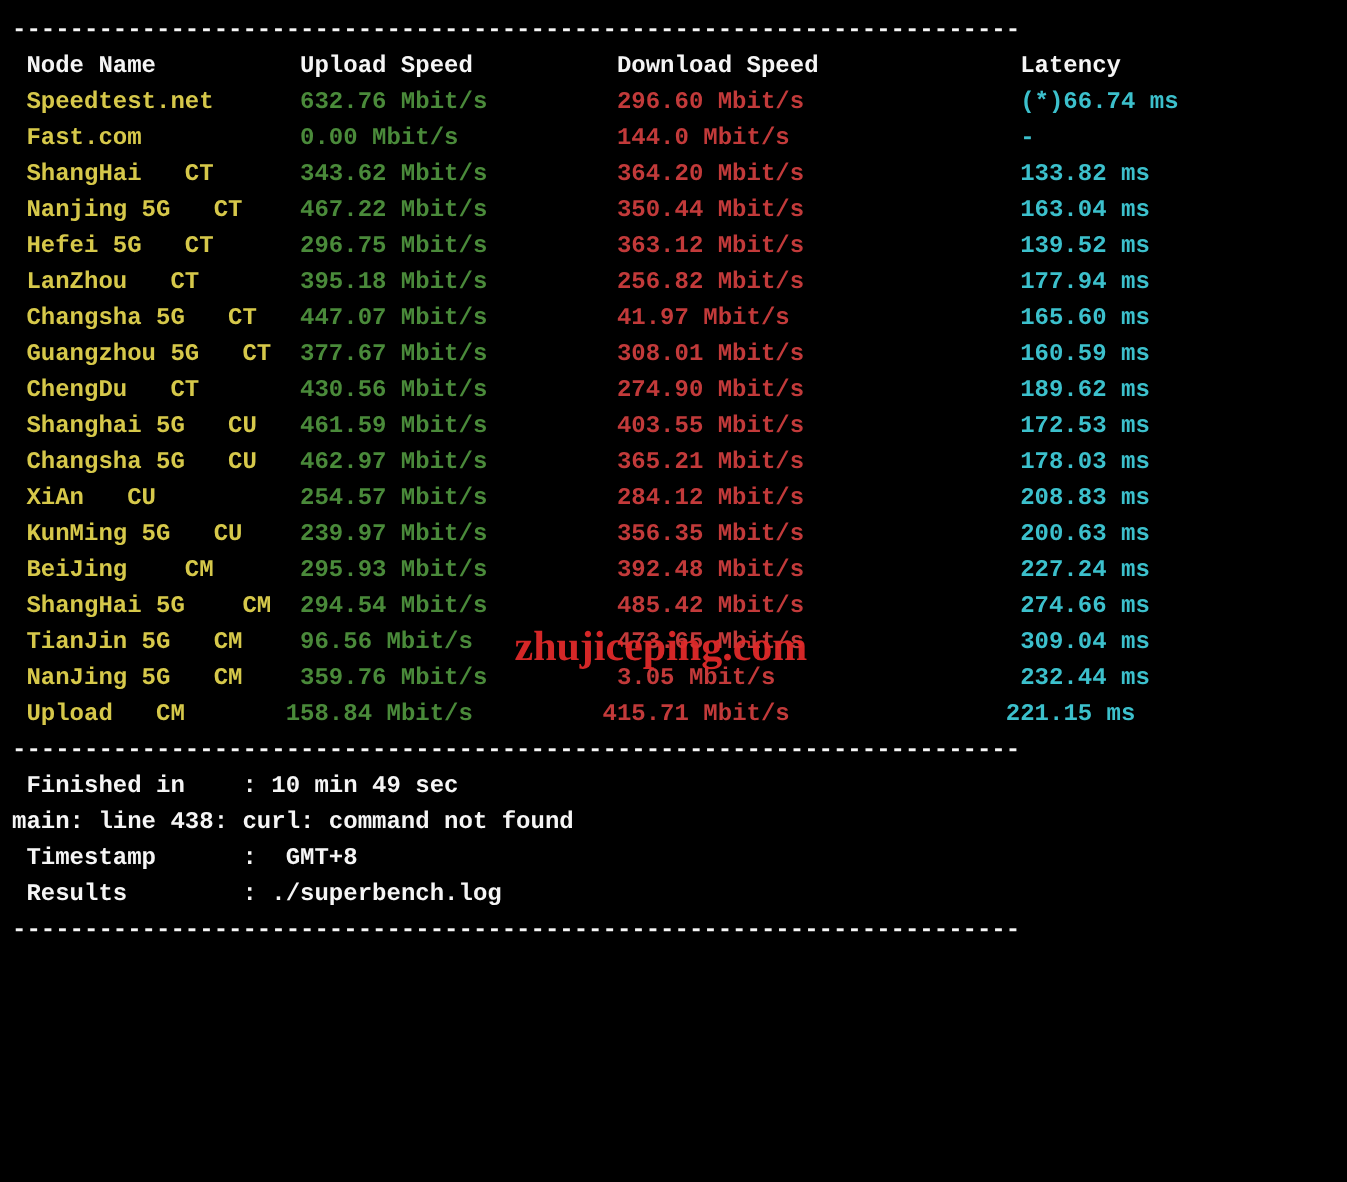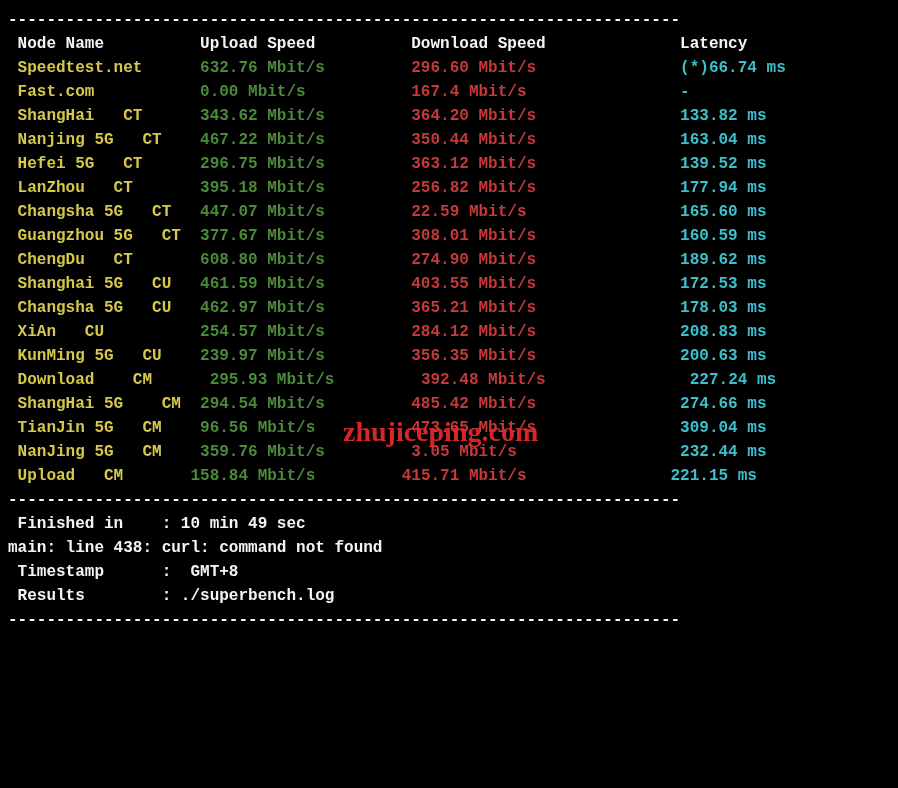--- a/index.html
+++ b/index.html
@@ -35,33 +35,33 @@
   }
   #terminal { position: relative; }
 </style>
 </head>
 <body>
 
 <div id="terminal">
     <div class="row"><span class="dash">----------------------------------------------------------------------</span></div>
     <div class="row"><span class="white"> Node Name          </span><span class="white">Upload Speed          </span><span class="white">Download Speed              </span><span class="white">Latency</span></div>
     <div class="row"><span class="yellow"> Speedtest.net      </span><span class="green">632.76 Mbit/s         </span><span class="red">296.60 Mbit/s               </span><span class="cyan">(*)66.74 ms</span></div>
-    <div class="row"><span class="yellow"> Fast.com           </span><span class="green">0.00 Mbit/s           </span><span class="red">167.4 Mbit/s                </span><span class="cyan">-</span></div>
+    <div class="row"><span class="yellow"> Fast.com           </span><span class="green">0.00 Mbit/s           </span><span class="red">144.0 Mbit/s                </span><span class="cyan">-</span></div>
     <div class="row"><span class="yellow"> ShangHai   CT      </span><span class="green">343.62 Mbit/s         </span><span class="red">364.20 Mbit/s               </span><span class="cyan">133.82 ms</span></div>
     <div class="row"><span class="yellow"> Nanjing 5G   CT    </span><span class="green">467.22 Mbit/s         </span><span class="red">350.44 Mbit/s               </span><span class="cyan">163.04 ms</span></div>
     <div class="row"><span class="yellow"> Hefei 5G   CT      </span><span class="green">296.75 Mbit/s         </span><span class="red">363.12 Mbit/s               </span><span class="cyan">139.52 ms</span></div>
     <div class="row"><span class="yellow"> LanZhou   CT       </span><span class="green">395.18 Mbit/s         </span><span class="red">256.82 Mbit/s               </span><span class="cyan">177.94 ms</span></div>
-    <div class="row"><span class="yellow"> Changsha 5G   CT   </span><span class="green">447.07 Mbit/s         </span><span class="red">22.59 Mbit/s                </span><span class="cyan">165.60 ms</span></div>
+    <div class="row"><span class="yellow"> Changsha 5G   CT   </span><span class="green">447.07 Mbit/s         </span><span class="red">41.97 Mbit/s                </span><span class="cyan">165.60 ms</span></div>
     <div class="row"><span class="yellow"> Guangzhou 5G   CT  </span><span class="green">377.67 Mbit/s         </span><span class="red">308.01 Mbit/s               </span><span class="cyan">160.59 ms</span></div>
-    <div class="row"><span class="yellow"> ChengDu   CT       </span><span class="green">608.80 Mbit/s         </span><span class="red">274.90 Mbit/s               </span><span class="cyan">189.62 ms</span></div>
+    <div class="row"><span class="yellow"> ChengDu   CT       </span><span class="green">430.56 Mbit/s         </span><span class="red">274.90 Mbit/s               </span><span class="cyan">189.62 ms</span></div>
     <div class="row"><span class="yellow"> Shanghai 5G   CU   </span><span class="green">461.59 Mbit/s         </span><span class="red">403.55 Mbit/s               </span><span class="cyan">172.53 ms</span></div>
     <div class="row"><span class="yellow"> Changsha 5G   CU   </span><span class="green">462.97 Mbit/s         </span><span class="red">365.21 Mbit/s               </span><span class="cyan">178.03 ms</span></div>
     <div class="row"><span class="yellow"> XiAn   CU          </span><span class="green">254.57 Mbit/s         </span><span class="red">284.12 Mbit/s               </span><span class="cyan">208.83 ms</span></div>
     <div class="row"><span class="yellow"> KunMing 5G   CU    </span><span class="green">239.97 Mbit/s         </span><span class="red">356.35 Mbit/s               </span><span class="cyan">200.63 ms</span></div>
-    <div class="row"><span class="yellow"> Download    CM      </span><span class="green">295.93 Mbit/s         </span><span class="red">392.48 Mbit/s               </span><span class="cyan">227.24 ms</span></div>
+    <div class="row"><span class="yellow"> BeiJing    CM      </span><span class="green">295.93 Mbit/s         </span><span class="red">392.48 Mbit/s               </span><span class="cyan">227.24 ms</span></div>
     <div class="row"><span class="yellow"> ShangHai 5G    CM  </span><span class="green">294.54 Mbit/s         </span><span class="red">485.42 Mbit/s               </span><span class="cyan">274.66 ms</span></div>
     <div class="row"><span class="yellow"> TianJin 5G   CM    </span><span class="green">96.56 Mbit/s          </span><span class="red">473.65 Mbit/s               </span><span class="cyan">309.04 ms</span></div>
     <div class="row"><span class="yellow"> NanJing 5G   CM    </span><span class="green">359.76 Mbit/s         </span><span class="red">3.05 Mbit/s                 </span><span class="cyan">232.44 ms</span></div>
     <div class="row"><span class="yellow"> Upload   CM       </span><span class="green">158.84 Mbit/s         </span><span class="red">415.71 Mbit/s               </span><span class="cyan">221.15 ms</span></div>
     <div class="row"><span class="dash">----------------------------------------------------------------------</span></div>
     <div class="row"><span class="white"> Finished in    :</span><span class="white"> 10 min 49 sec</span></div>
     <div class="row"><span class="white">main: line 438: curl: command not found</span></div>
     <div class="row"><span class="white"> Timestamp      :</span><span class="white">  GMT+8</span></div>
     <div class="row"><span class="white"> Results        :</span><span class="white"> ./superbench.log</span></div>
     <div class="row"><span class="dash">----------------------------------------------------------------------</span></div>

